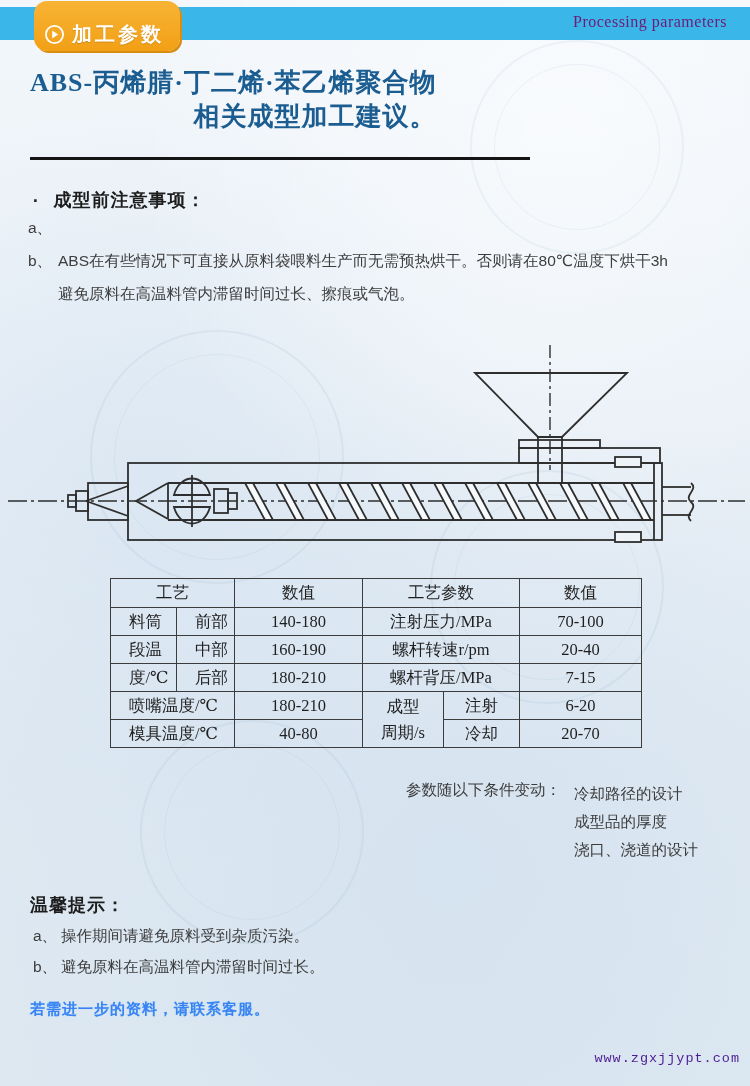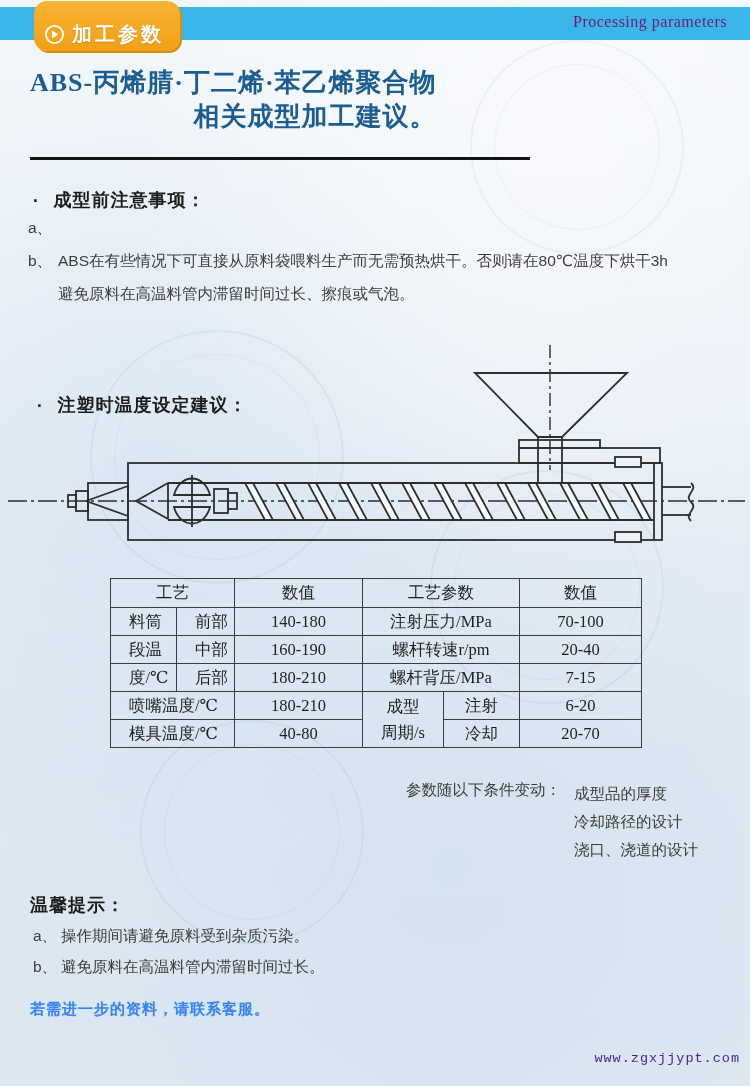--- a/index.html
+++ b/index.html
@@ -130,21 +130,20 @@
     <div class="note-row">
       <span class="note-label">a、</span>
     </div>
     <div class="note-row">
       <span class="note-label">b、</span>
       <span>ABS在有些情况下可直接从原料袋喂料生产而无需预热烘干。否则请在80℃温度下烘干3h</span>
     </div>
     <div class="note-cont">避免原料在高温料管内滞留时间过长、擦痕或气泡。</div>
   </div>
 
-  <div class="sec-heading h-temp">· 注塑时温度设定建议：</div>
 
   <svg class="diagram" width="750" height="235" viewBox="0 0 750 235">
     <g stroke="#2e2e2e" stroke-width="1.8" fill="none">
 
       <line x1="8" y1="159" x2="745" y2="159" stroke-width="1.4" stroke-dasharray="19 4 3 4"></line>
 
       <line x1="550" y1="3" x2="550" y2="128" stroke-width="1.4" stroke-dasharray="13 4 3 4"></line>
 
       <polygon points="475,31 627,31 562,95 538,95"></polygon>
       <rect x="519" y="98" width="81" height="8"></rect>
@@ -249,22 +248,22 @@
       <td>40-80</td>
       <td>冷却</td>
       <td>20-70</td>
     </tr>
   </tbody>
     </table>
 
   <div class="variation">
     <span class="intro">参数随以下条件变动：</span>
     <div class="cond">
+      <div>冷却路径的设计</div>
       <div>成型品的厚度</div>
-      <div>冷却路径的设计</div>
       <div>浇口、浇道的设计</div>
     </div>
   </div>
 
   <div class="sec-heading tips-heading">温馨提示：</div>
   <div class="tips">
     <div class="note-row">
       <span class="note-label">a、</span>
       <span>操作期间请避免原料受到杂质污染。</span>
     </div>

